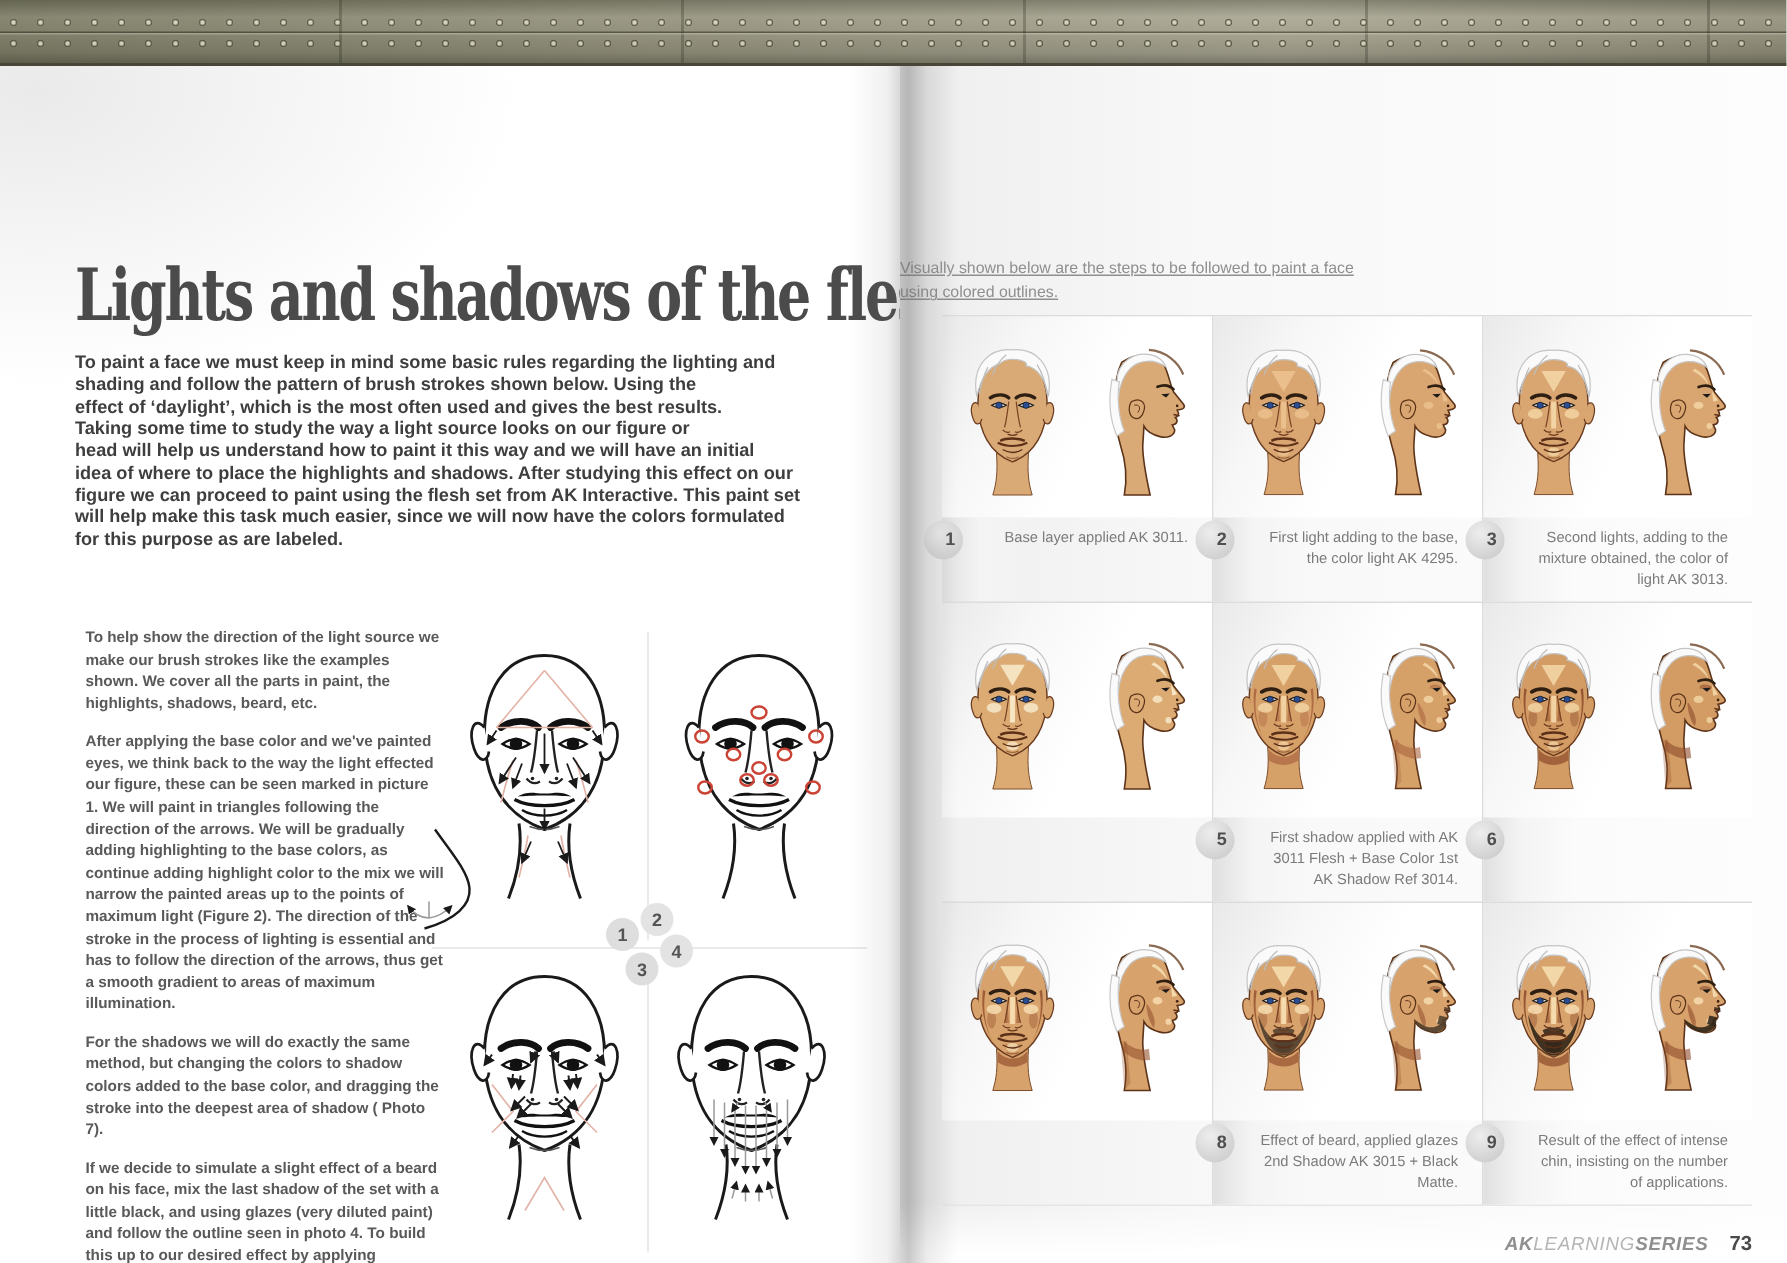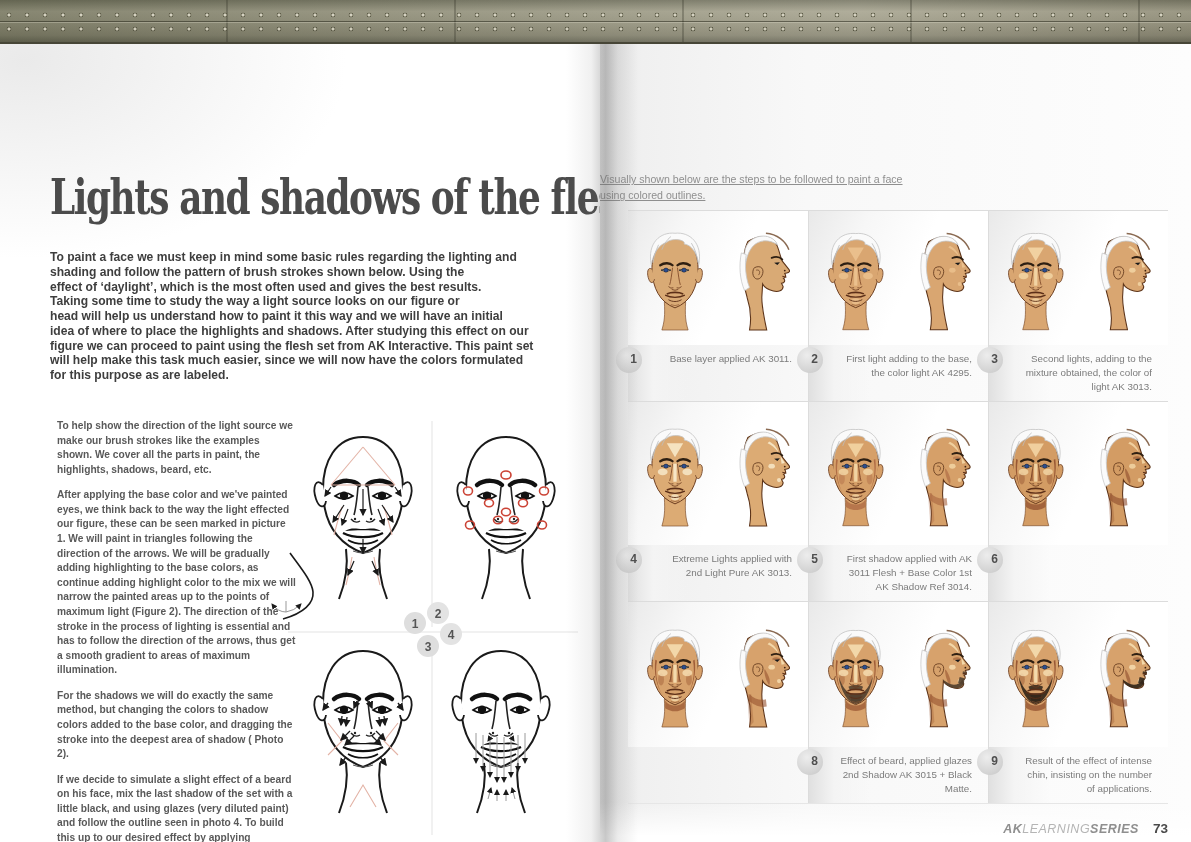--- a/index.html
+++ b/index.html
@@ -45,21 +45,21 @@
     background:linear-gradient(to right, rgba(120,120,120,0) 0%, rgba(110,110,110,.10) 35%,
       rgba(95,95,95,.34) 55%, rgba(120,120,120,.14) 72%, rgba(140,140,140,0) 100%);
   }
   
   .title{
     position:absolute;left:50px;top:124px;
     font-family:"DejaVu Serif",serif;font-weight:bold;font-size:37px;color:#4b4b4b;
     letter-spacing:-1.5px;transform:scale(.97,1.3);transform-origin:left top;white-space:nowrap;
   }
   .intro{
-    position:absolute;left:50px;top:206px;width:530px;
+    position:absolute;left:50px;top:190px;width:530px;
     font-size:12.1px;font-weight:bold;color:#3e3e3e;line-height:1.22;white-space:pre-line;
   }
   .col-text{
     position:absolute;left:57px;top:375px;width:240px;
     font-size:10.2px;color:#595959;line-height:1.43;font-weight:bold;
   }
   .col-text p{margin:0 0 11px 0;}
   .diagram{position:absolute;left:260px;top:371px;width:320px;height:430px;}
   
   .rp-caption{
@@ -111,21 +111,21 @@
 effect of ‘daylight’, which is the most often used and gives the best results.
 Taking some time to study the way a light source looks on our figure or
 head will help us understand how to paint it this way and we will have an initial
 idea of where to place the highlights and shadows. After studying this effect on our
 figure we can proceed to paint using the flesh set from AK Interactive. This paint set
 will help make this task much easier, since we will now have the colors formulated
 for this purpose as are labeled.</div>
   <div class="col-text">
     <p>To  help show the direction of the light source we make our brush strokes like the examples shown. We cover all the parts in paint, the highlights, shadows, beard, etc.</p>
     <p>After applying the base color and we've painted eyes, we think back to the way the light effected our figure, these can be seen marked in picture 1. We will paint in triangles following the direction of the arrows. We will be gradually adding highlighting to the base colors, as continue adding highlight color to the mix we will narrow the painted areas up to the points of maximum light (Figure 2). The direction of the stroke in the process of lighting is essential and has to follow the direction of the arrows, thus get a smooth gradient to areas of maximum illumination.</p>
-    <p>For the shadows we will do exactly the same method, but changing the colors to shadow colors added to the base color, and dragging the stroke into the deepest area of shadow ( Photo 2).</p>
+    <p>For the shadows we will do exactly the same method, but changing the colors to shadow colors added to the base color, and dragging the stroke into the deepest area of shadow ( Photo 7).</p>
     <p>If we decide to simulate a slight effect of a beard on his face, mix the last shadow of the set with a little black, and using glazes (very diluted paint) and follow the outline seen in photo 4. To build this up to our desired effect by applying successive layers with the brush after each layer is allowed to dry thoroughly between coats.</p>
   </div>
 
   <svg class="diagram" viewBox="0 0 320 430" width="320" height="430">
     <defs>
       <marker id="ah" markerWidth="7" markerHeight="7" refX="5" refY="3" orient="auto">
         <path d="M0,0 L6,3 L0,6 Z" fill="#1a1a1a"></path>
       </marker>
       <g id="lineface">
         <path d="M65,14 C92,14 106,38 105,70 C104,98 92,120 65,130 C38,120 26,98 25,70 C24,38 38,14 65,14 Z" fill="#fff" stroke="#1a1a1a" stroke-width="2"></path>
@@ -455,21 +455,20 @@
   <path d="M44,53 C48,52 50,55 47,59" stroke="#5c3318" stroke-width=".8" fill="none"></path>
   <path d="M63,38 C68,36 73,37 76,40" stroke="#2e1f12" stroke-width="2.2" fill="none" stroke-linecap="round"></path>
   <path d="M66,44 L73,43.5 L70,46.8 Z" fill="#1a1a1a"></path>
   <circle cx="79" cy="53.5" r="1.1" fill="#40220f"></circle>
   <path d="M76,60.5 L81,61.5" stroke="#5c2f18" stroke-width="1.2" fill="none"></path>
   <path d="M30,34 C30,18 44,9 58,12 C64,13.5 68,17 70,22 C60,15 48,16 41,23 C35,29 32,38 31,48 C30,44 30,38 30,34 Z" fill="#fafafa" stroke="#c4c4c4" stroke-width="1"></path>
   <path d="M26,32 C23,48 24,64 30,78 L36,74 C31,62 30,46 32,34 Z" fill="#fafafa" stroke="#c9c9c9" stroke-width="1"></path>
   <path d="M56,8 C70,9 80,18 84,28" stroke="#8a6a52" stroke-width="1.8" fill="none"></path>
   </svg>
       </div>
-      <div class="cell-cap"><span class="badge">4</span><span>Extreme Lights applied with 2nd Light Pure AK 3013.</span></div>
     </div>
     <div class="cell bl bt">
       <div class="cell-img">
         <svg width="82" height="118" viewBox="0 0 100 130">
   <path d="M37,92 C38,108 37,116 34,126 L66,126 C63,116 62,108 63,92 Z" fill="#d6a069" stroke="#7a4a28" stroke-width=".8"></path>
   <path d="M38,94 C44,102 56,102 62,94 L62,103 C54,108 46,108 38,103 Z" fill="#a96440" opacity=".7"></path>
   <path d="M50,14 C70,14 79,32 78,54 C77,74 69,92 50,99 C31,92 23,74 22,54 C21,32 30,14 50,14 Z" fill="#d6a069" stroke="#6b3c20" stroke-width="1.2"></path>
   <path d="M22,52 C17,48 15,56 18,64 C20,70 24,69 25,64" fill="#d6a069" stroke="#6b3c20" stroke-width="1"></path>
   <path d="M78,52 C83,48 85,56 82,64 C80,70 76,69 75,64" fill="#d6a069" stroke="#6b3c20" stroke-width="1"></path>
   <path d="M26,44 C24,60 27,76 36,89 C29,79 25,62 28,45 Z" fill="#a96440" opacity=".85"></path>

